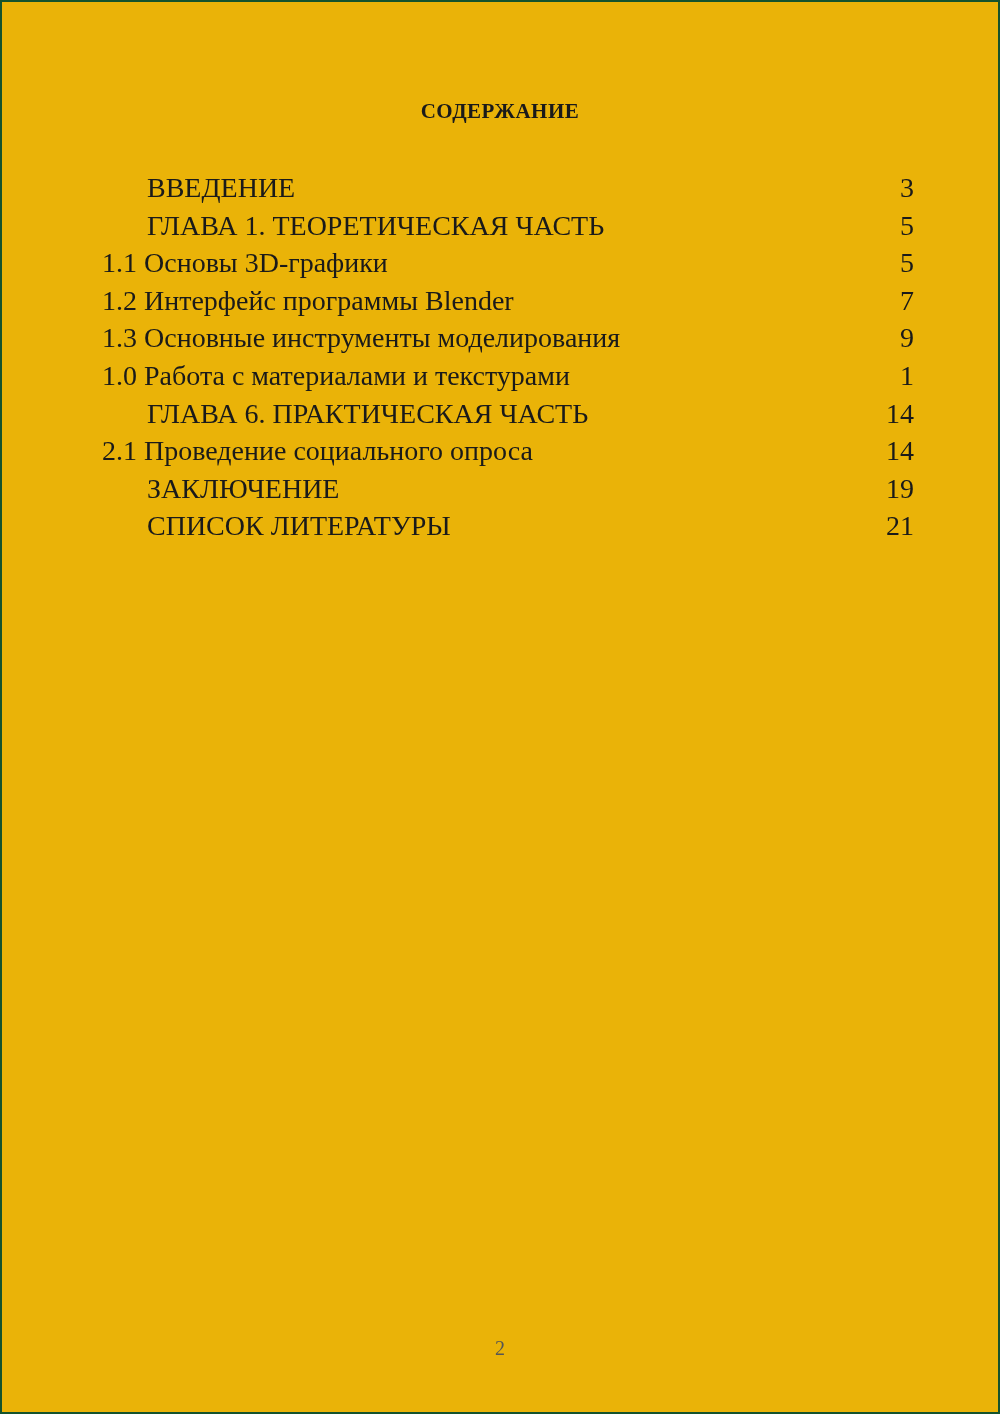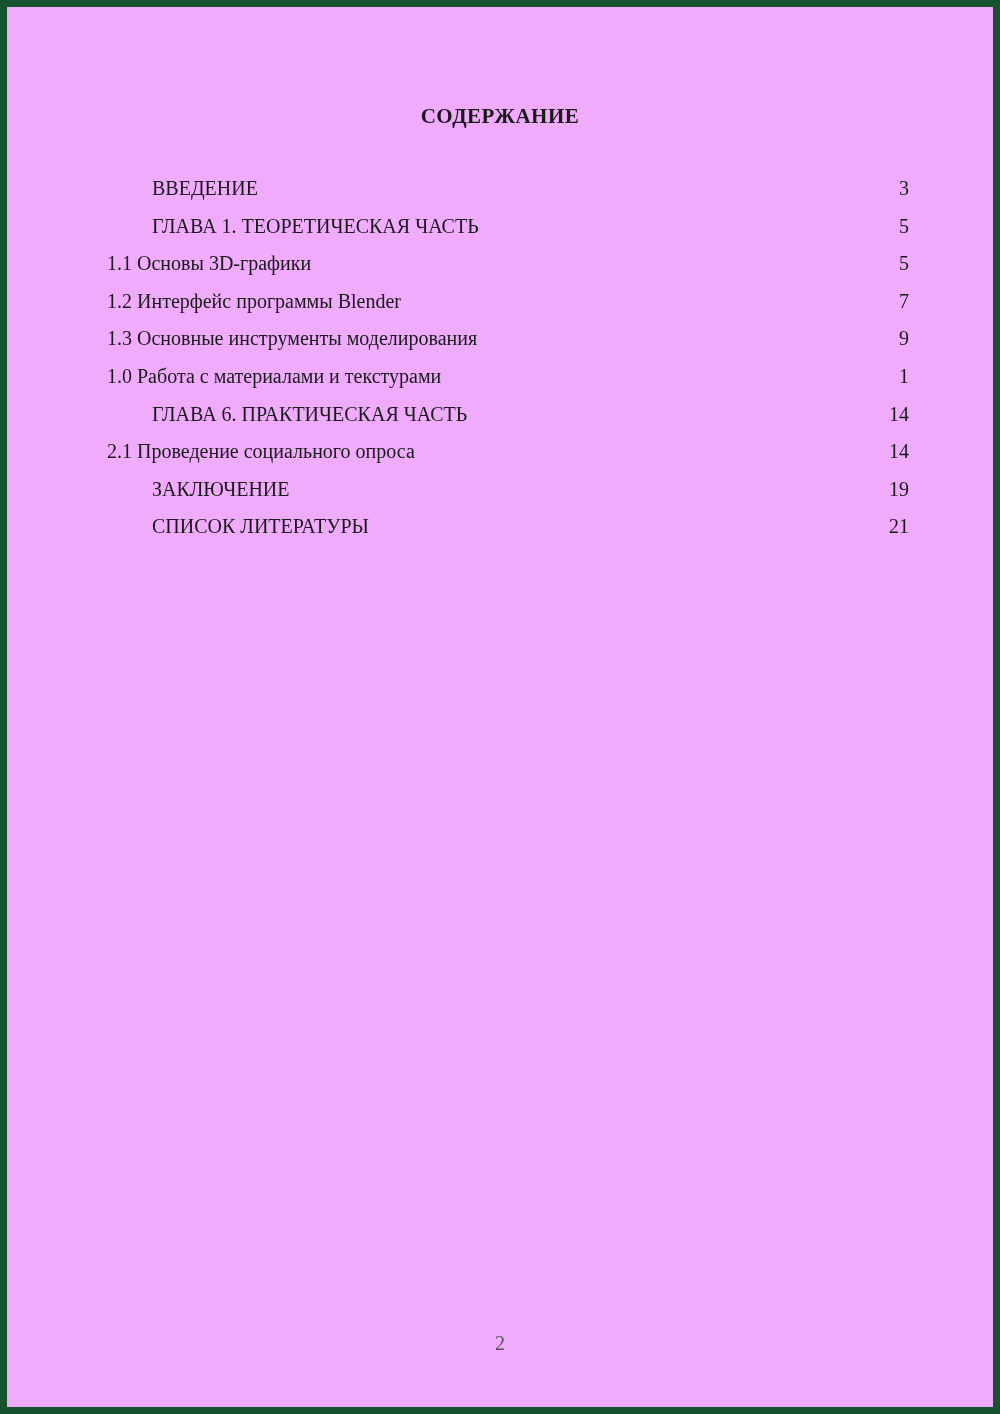--- a/index.html
+++ b/index.html
@@ -5,22 +5,22 @@
   html, body {
     margin: 0;
     padding: 0;
     background: #ffffff;
   }
   .page {
     position: relative;
     width: 1000px;
     height: 1414px;
     box-sizing: border-box;
-    background: #f0abfc;
-    border: 7px solid #14532d;
+    background: #eab308;
+    border: 2px solid #14532d;
     font-family: "Liberation Serif", "DejaVu Serif", serif;
     color: #1a1a1a;
     overflow: hidden;
   }
   .doc-title {
     margin-top: 96px;
     text-align: center;
     font-size: 21px;
     font-weight: bold;
     letter-spacing: 0.5px;
@@ -29,21 +29,21 @@
   .toc-list {
     margin-top: 48px;
   }
   .toc-row {
     display: flex;
     align-items: baseline;
     justify-content: space-between;
     height: 37.6px;
     padding-left: 145px;
     padding-right: 84px;
-    font-size: 20px;
+    font-size: 28px;
   }
   .toc-row.level-1 {
     padding-left: 100px;
   }
   .toc-entry-label {
     white-space: nowrap;
   }
   .toc-entry-page {
     white-space: nowrap;
   }

